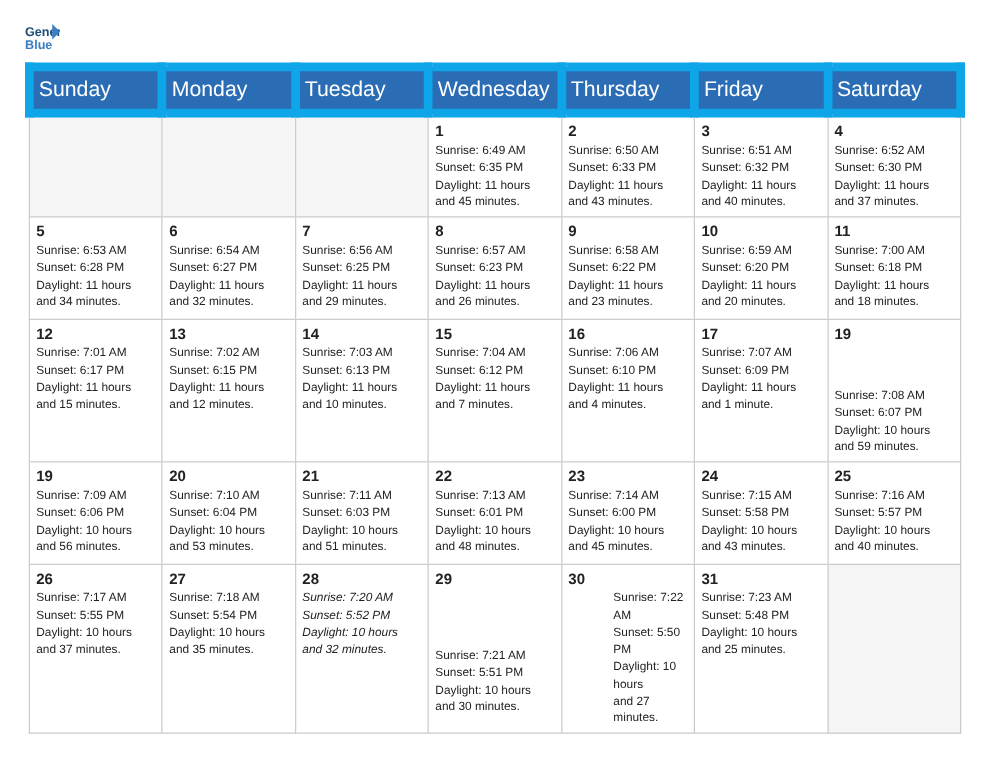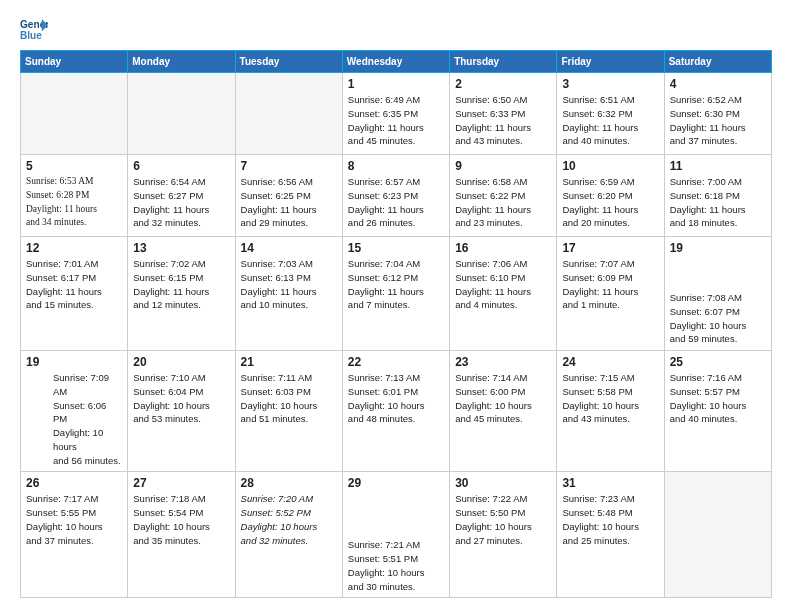--- a/index.html
+++ b/index.html
@@ -44,25 +44,25 @@
       margin-top: 2px;
     }
     .calendar-table {
       width: 100%;
       border-collapse: collapse;
       table-layout: fixed;
     }
     .calendar-table th {
       background-color: #2a6db5;
       color: #fff;
-      font-size: 10px;
-      font-weight: bold;
+      font-size: 17px;
+      font-weight: normal;
       padding: 5px 4px;
       text-align: left;
-      border: 1px solid #0ea5e9;
+      border: 7px solid #0ea5e9;
     }
     .calendar-table td {
       border: 1px solid #ccc;
       vertical-align: top;
       padding: 4px 5px;
       font-size: 10px;
       color: #222;
       height: 82px;
       width: calc(100% / 7);
       background: #fff;
@@ -141,21 +141,21 @@
             <div class="day-num">4</div>
             <div class="day-info" style="white-space: pre-line;">Sunrise: 6:52 AM
 Sunset: 6:30 PM
 Daylight: 11 hours
 and 37 minutes.</div>
           </td>
         </tr>
         <tr>
           <td>
             <div class="day-num">5</div>
-            <div class="day-info" style="white-space: pre-line; font-family: Liberation Serif, serif;">Sunrise: 6:53 AM
+            <div class="day-info" style="white-space: pre-line;">Sunrise: 6:53 AM
 Sunset: 6:28 PM
 Daylight: 11 hours
 and 34 minutes.</div>
           </td>
           <td>
             <div class="day-num">6</div>
             <div class="day-info" style="white-space: pre-line;">Sunrise: 6:54 AM
 Sunset: 6:27 PM
 Daylight: 11 hours
 and 32 minutes.</div>
@@ -243,21 +243,21 @@
             <div class="day-num">19</div>
             <div class="day-info" style="white-space: pre-line; margin-top: 36px;">Sunrise: 7:08 AM
 Sunset: 6:07 PM
 Daylight: 10 hours
 and 59 minutes.</div>
           </td>
         </tr>
         <tr>
           <td>
             <div class="day-num">19</div>
-            <div class="day-info" style="white-space: pre-line; margin-left: 27px;">Sunrise: 7:09 AM
+            <div class="day-info" style="white-space: pre-line;">Sunrise: 7:09 AM
 Sunset: 6:06 PM
 Daylight: 10 hours
 and 56 minutes.</div>
           </td>
           <td>
             <div class="day-num">20</div>
             <div class="day-info" style="white-space: pre-line;">Sunrise: 7:10 AM
 Sunset: 6:04 PM
 Daylight: 10 hours
 and 53 minutes.</div>
@@ -322,21 +322,21 @@
           </td>
           <td>
             <div class="day-num">29</div>
             <div class="day-info" style="white-space: pre-line; margin-top: 48px;">Sunrise: 7:21 AM
 Sunset: 5:51 PM
 Daylight: 10 hours
 and 30 minutes.</div>
           </td>
           <td>
             <div class="day-num">30</div>
-            <div class="day-info" style="white-space: pre-line;">Sunrise: 7:22 AM
+            <div class="day-info" style="white-space: pre-line; margin-left: 36px;">Sunrise: 7:22 AM
 Sunset: 5:50 PM
 Daylight: 10 hours
 and 27 minutes.</div>
           </td>
           <td>
             <div class="day-num">31</div>
             <div class="day-info" style="white-space: pre-line;">Sunrise: 7:23 AM
 Sunset: 5:48 PM
 Daylight: 10 hours
 and 25 minutes.</div>

